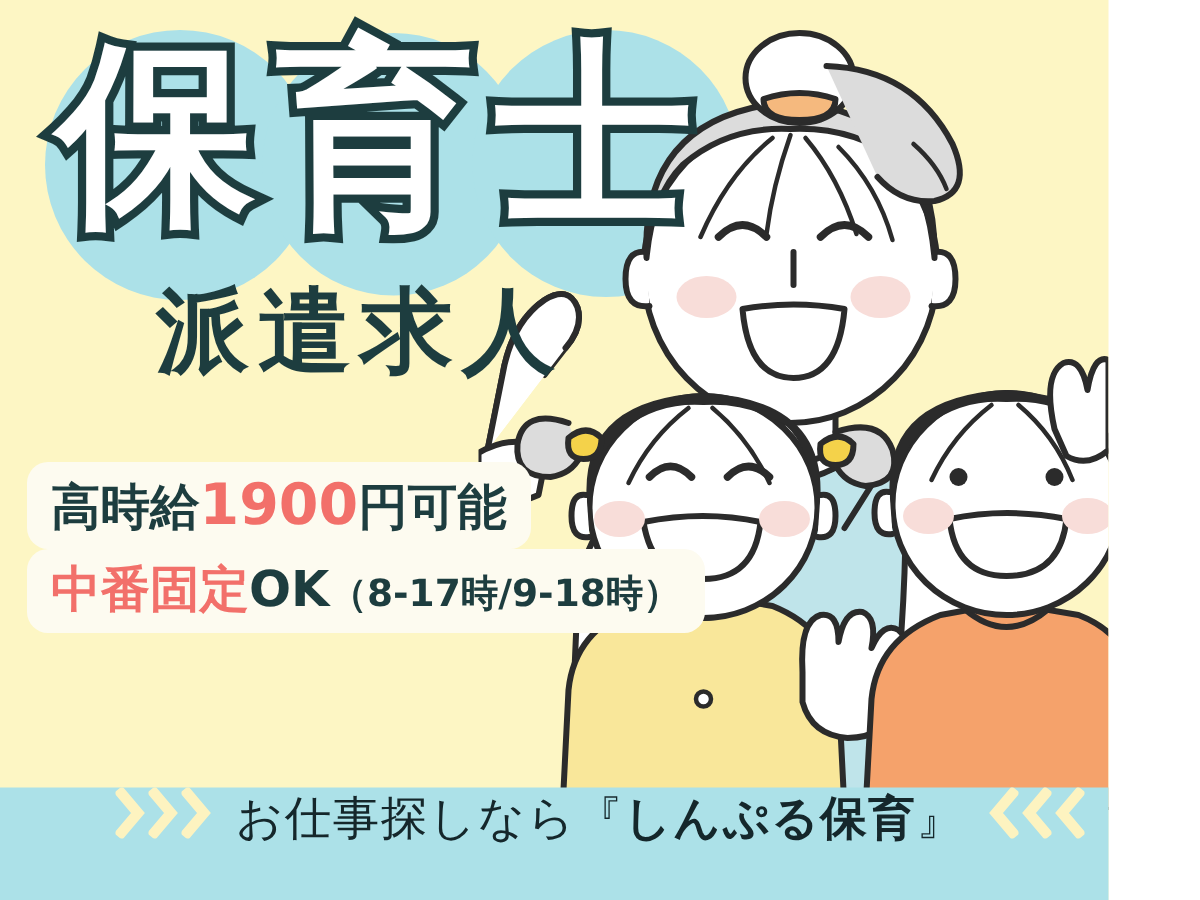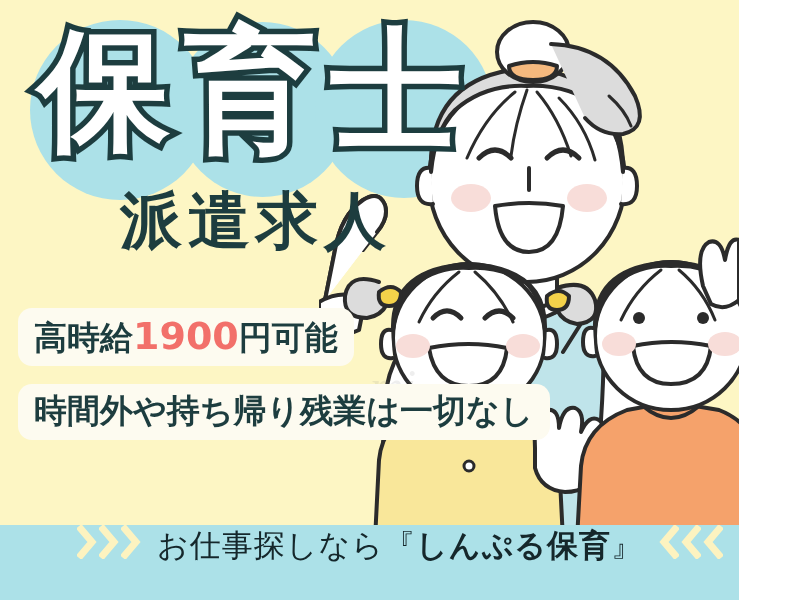--- a/index.html
+++ b/index.html
@@ -57,21 +57,20 @@
     position: absolute;
     left: 104px;
     top: 190px;
     font-size: 62px;
     line-height: 1.0;
     font-weight: bold;
     letter-spacing: 6px;
     color: #1d3d3f;
     white-space: nowrap;
     font-family: "DejaVu Sans", "Liberation Sans", sans-serif;
-    margin-left: 16px;
   }
 
   
   .pills {
     position: absolute;
     left: 18px;
     top: 308px;
     width: 520px;
   }
   .pill {
@@ -275,25 +274,25 @@
 
   <div class="watermark">mi</div>
 
   <div class="pills">
 
     <div class="pill">
       <span class="pill-text">高時給</span><span class="big-num">1900</span><span class="pill-text">円可能</span>
     </div>
     <br>
 
+    <div class="pill">
+      <span class="pill-text accent">中番固定</span><span class="pill-text">OK</span><span class="small-paren">（8-17時/9-18時）</span>
+    </div>
     <br>
 
-    <div class="pill">
-      <span class="pill-text">時間外や持ち帰り残業は一切なし</span>
-    </div>
 
   </div>
 
   <div class="footer">
 
     <span class="chev-group">
       <svg class="chev" viewBox="0 0 20 34">
           <path d="M4 4 L15 17 L4 30" fill="none" stroke="#fdf3c0" stroke-width="7" stroke-linecap="square" stroke-linejoin="miter"></path>
         </svg>
       <svg class="chev" viewBox="0 0 20 34">

